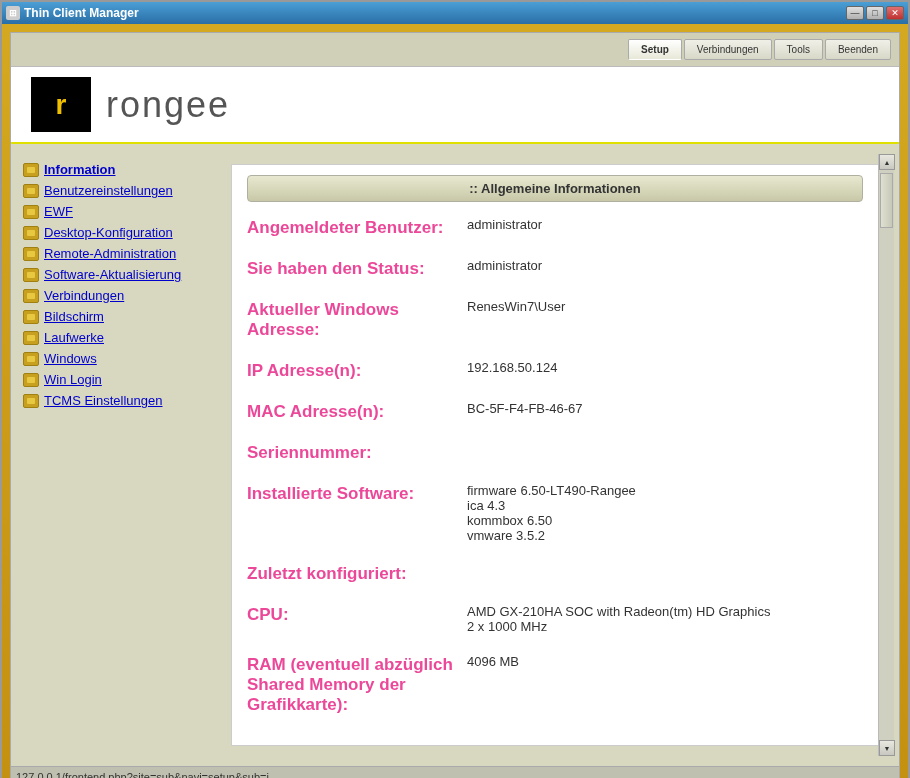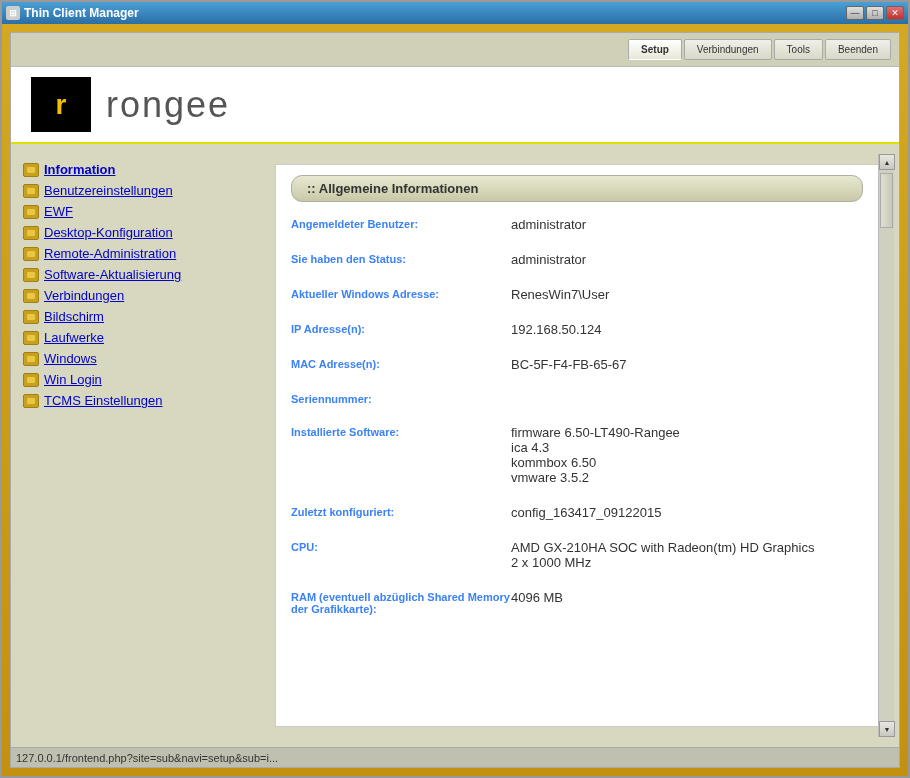--- a/index.html
+++ b/index.html
@@ -165,21 +165,21 @@
     
     .content-area {
       flex: 1;
       display: flex;
       background: #d8d8c0;
       overflow: hidden;
     }
 
     
     .sidebar {
-      width: 264px;
+      width: 220px;
       padding: 15px 10px;
       flex-shrink: 0;
       background: #d8d8c0;
     }
 
     .sidebar-item {
       display: flex;
       align-items: center;
       gap: 5px;
       padding: 3px 2px;
@@ -217,40 +217,40 @@
       background: white;
       margin: 10px 5px 10px 0;
       border: 1px solid #ccc;
       overflow-y: auto;
       position: relative;
     }
 
     .section-header {
       background: linear-gradient(to bottom, #e8e8d0, #c8c8a8);
       border: 1px solid #b0b0a0;
-      border-radius: 11px;
+      border-radius: 4px;
       padding: 5px 15px;
       font-size: 13px;
       font-weight: bold;
       color: #333;
       margin-bottom: 15px;
-      text-align: left;
+      text-align: center;
     }
 
     .info-row {
       display: flex;
       align-items: flex-start;
       margin-bottom: 20px;
     }
 
     .info-label {
       width: 220px;
       font-weight: bold;
-      color: #3b82f6;
-      font-size: 11px;
+      color: #ec4899;
+      font-size: 17px;
       flex-shrink: 0;
       padding-top: 1px;
     }
 
     .info-value {
       color: #333;
       font-size: 13px;
       flex: 1;
     }
 
@@ -417,39 +417,38 @@
               <span class="info-value">RenesWin7\User</span>
             </div>
 
             <div class="info-row">
               <span class="info-label">IP Adresse(n):</span>
               <span class="info-value">192.168.50.124</span>
             </div>
 
             <div class="info-row">
               <span class="info-label">MAC Adresse(n):</span>
-              <span class="info-value">BC-5F-F4-FB-65-67</span>
+              <span class="info-value">BC-5F-F4-FB-46-67</span>
             </div>
 
             <div class="info-row">
               <span class="info-label">Seriennummer:</span>
               <span class="info-value"></span>
             </div>
 
             <div class="info-row">
               <span class="info-label">Installierte Software:</span>
               <span class="info-value" style="white-space: pre-line;">firmware 6.50-LT490-Rangee
 ica 4.3
 kommbox 6.50
 vmware 3.5.2</span>
             </div>
 
             <div class="info-row">
               <span class="info-label">Zuletzt konfiguriert:</span>
-              <span class="info-value">config_163417_09122015</span>
             </div>
 
             <div class="info-row">
               <span class="info-label">CPU:</span>
               <span class="info-value" style="white-space: pre-line;">AMD GX-210HA SOC with Radeon(tm) HD Graphics
 2 x 1000 MHz</span>
             </div>
 
             <div class="info-row">
               <span class="info-label" style="width:220px;">RAM (eventuell abzüglich Shared Memory der Grafikkarte):</span>

